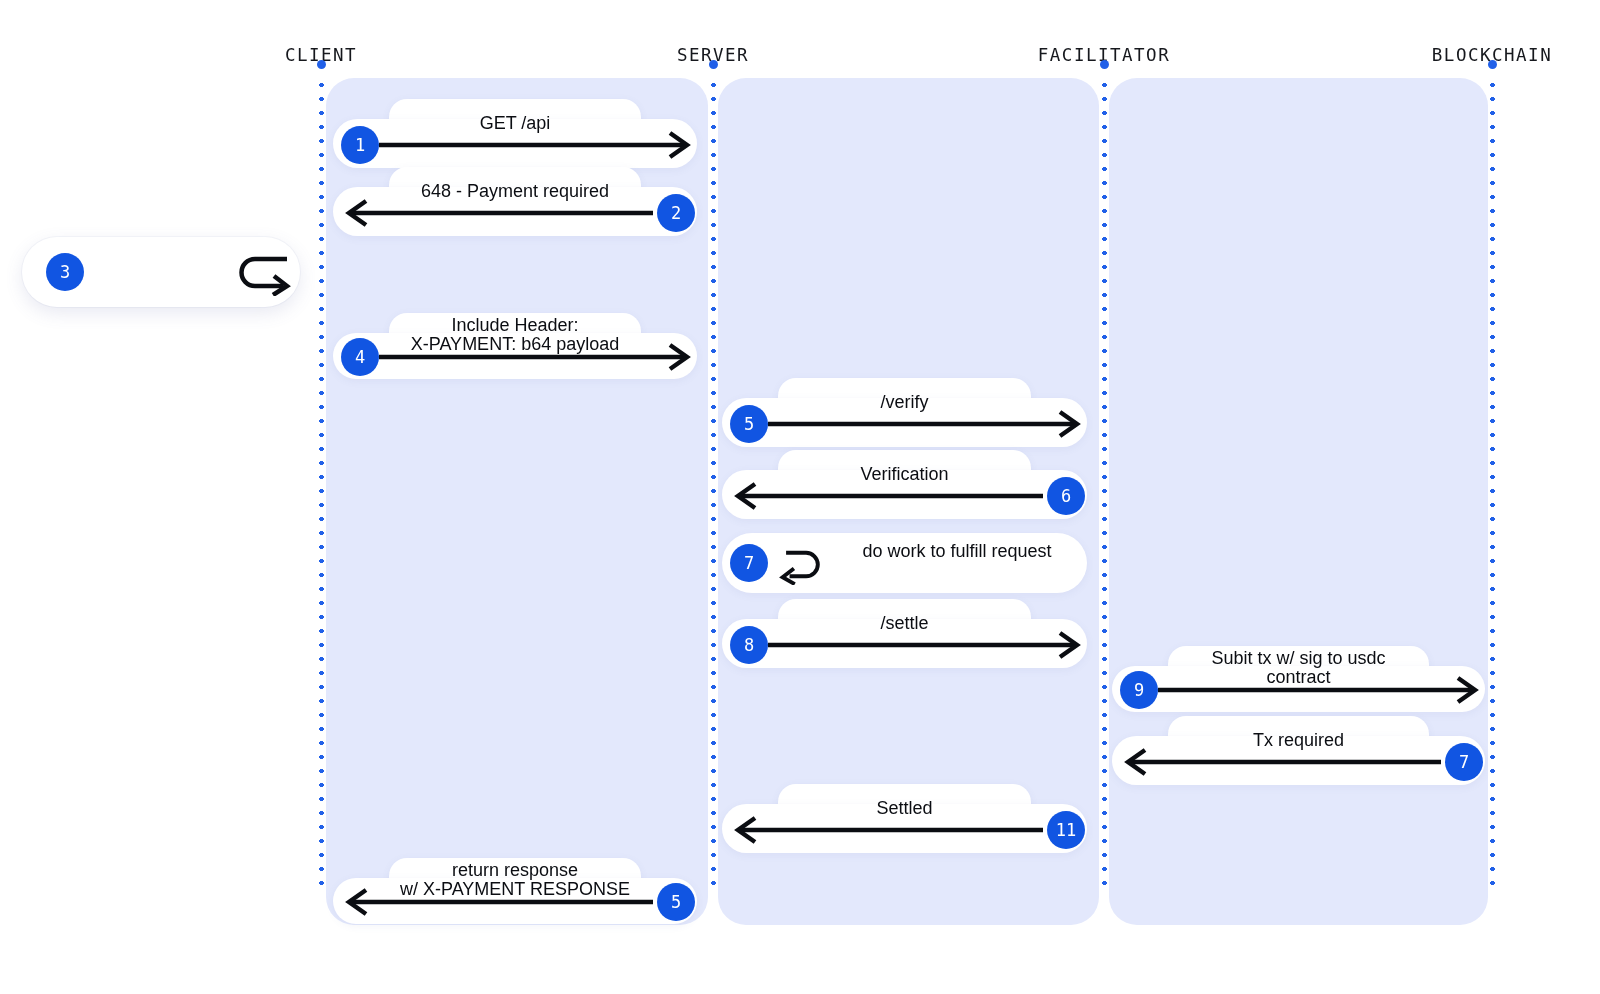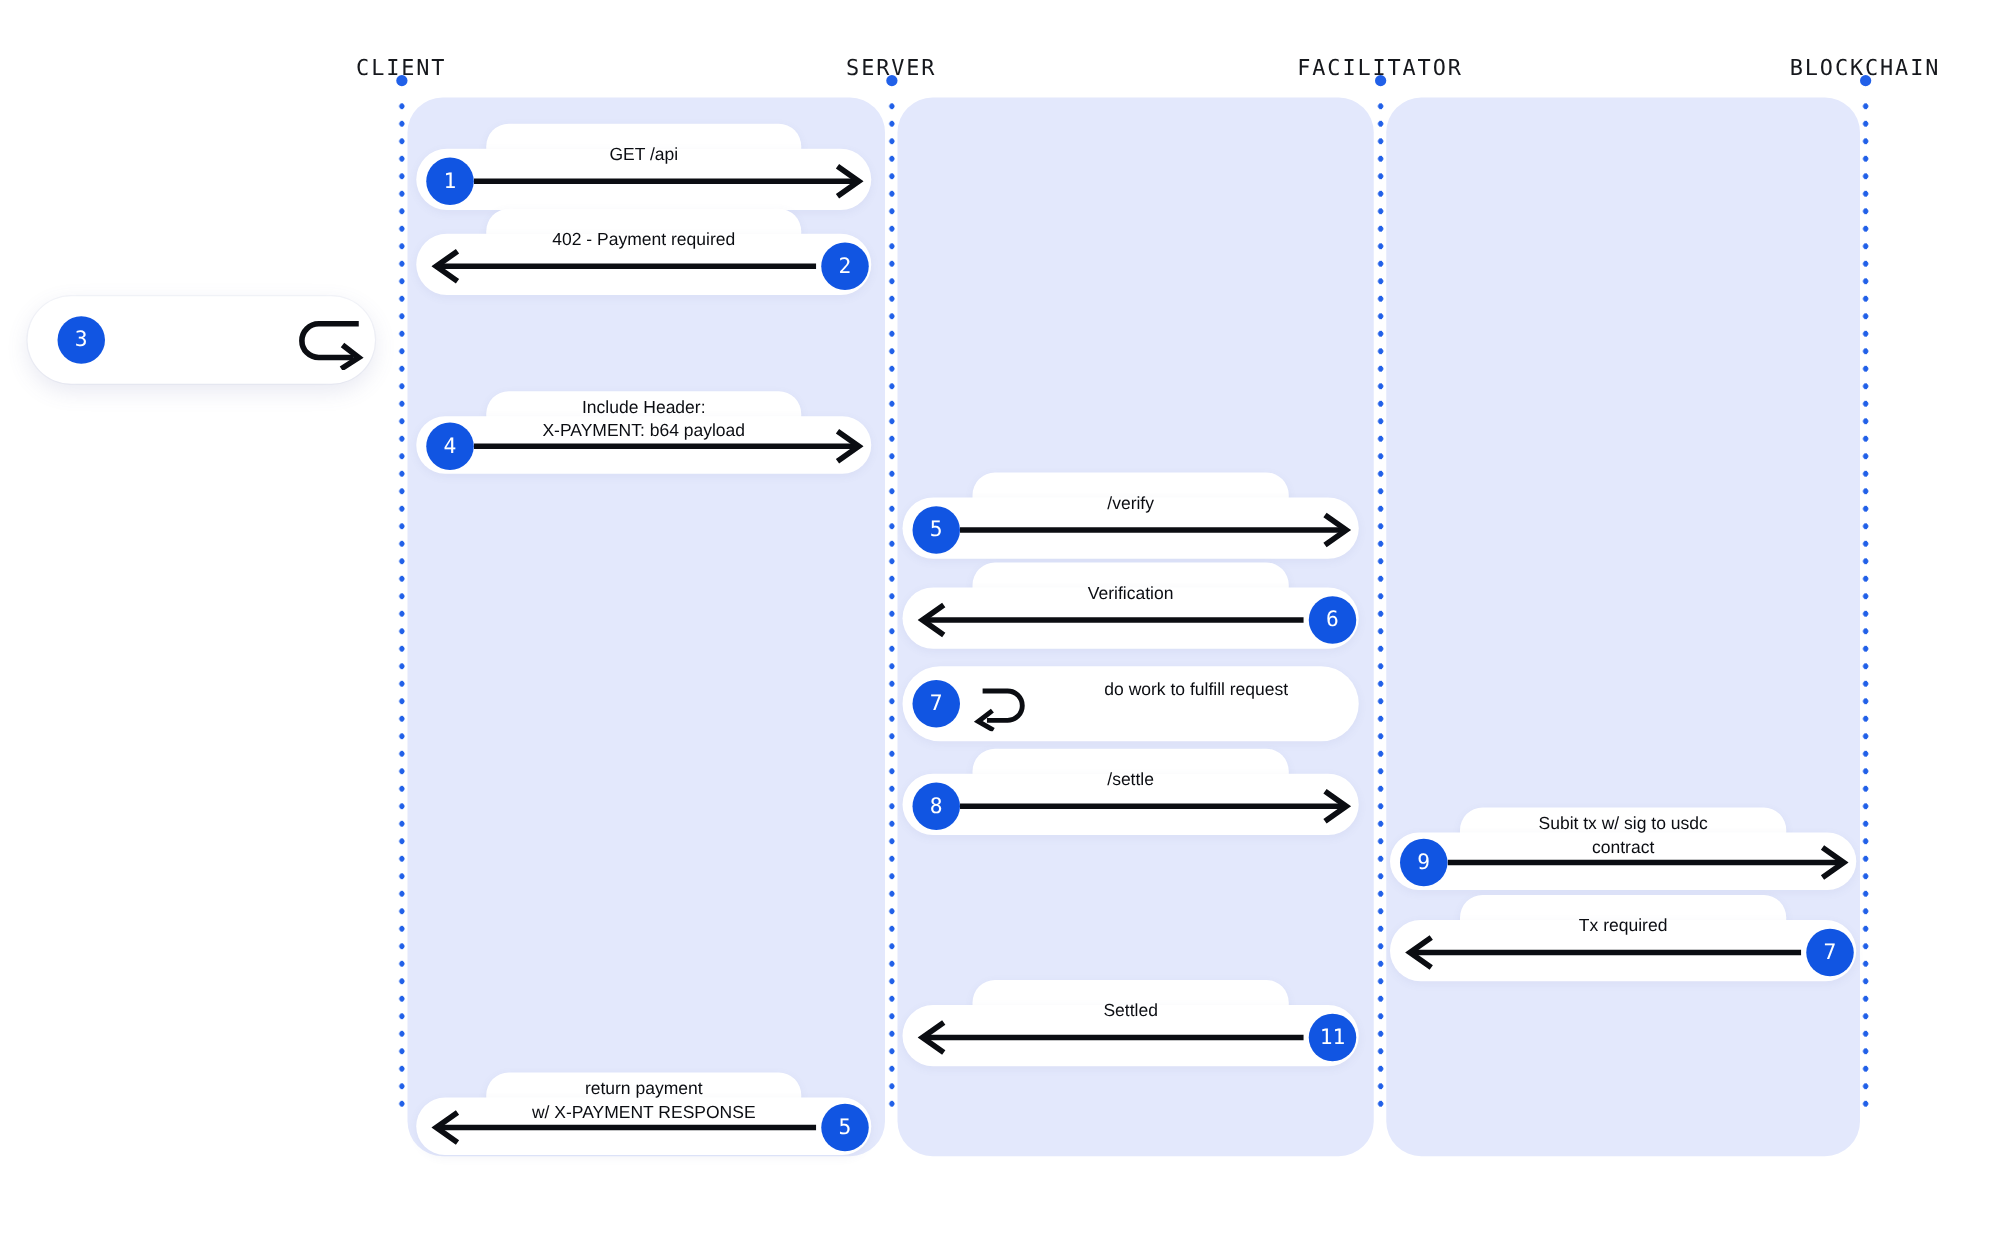--- a/index.html
+++ b/index.html
@@ -32,21 +32,21 @@
   }
   
   .msg{position:absolute;}
   .lobe-top{position:absolute;left:56px;right:56px;top:0;height:42px;background:var(--bubble);border-radius:18px;
     box-shadow:0 2px 8px rgba(90,100,160,0.07);}
   .lobe-bottom{position:absolute;left:0;right:0;top:20px;height:49px;background:var(--bubble);border-radius:26px;
     box-shadow:0 2px 8px rgba(90,100,160,0.07);}
   .msg.two .lobe-bottom{height:46px;}
   .msg-label{
     position:absolute;left:40px;right:40px;top:14px;text-align:center;z-index:2;
-    font-size:14px;line-height:20px;color:var(--ink);
+    font-size:18px;line-height:20px;color:var(--ink);
   }
   .msg.two .msg-label{top:3px;line-height:18.5px;}
   .badge{
     position:absolute;width:38px;height:38px;border-radius:50%;background:var(--accent);z-index:3;
     color:#fff;display:flex;align-items:center;justify-content:center;
     font-family:"DejaVu Sans Mono",monospace;font-size:17px;
   }
   .msg.single .badge{top:27px;}
   .msg.two .badge{top:25px;}
   .msg.dir-right .badge{left:8px;}
@@ -114,21 +114,21 @@
     <div class="badge">1</div>
     <svg class="arrow" width="312" height="32" viewBox="0 0 312 32">
       <path d="M0 16 H307"></path>
         <path d="M291 4 L308 16 L291 28"></path>
     </svg>
   </div>
 
   <div class="msg single dir-left" style="left:333px;top:167px;width:364px;">
     <div class="lobe-top"></div>
     <div class="lobe-bottom"></div>
-    <div class="msg-label">402 - Payment required</div>
+    <div class="msg-label">648 - Payment required</div>
     <div class="badge">2</div>
     <svg class="arrow" width="308" height="32" viewBox="0 0 308 32">
       <path d="M5 16 H308"></path>
         <path d="M21 4 L4 16 L21 28"></path>
     </svg>
   </div>
 
   <div class="note">
     <div class="badge">3</div>
     <svg class="loop" width="60" height="46" viewBox="0 0 60 46">
@@ -227,21 +227,21 @@
     <svg class="arrow" width="309" height="32" viewBox="0 0 309 32">
       <path d="M5 16 H309"></path>
         <path d="M21 4 L4 16 L21 28"></path>
     </svg>
   </div>
 
   <div class="msg two dir-left" style="left:333px;top:858px;width:364px;">
     <div class="lobe-top"></div>
     <div class="lobe-bottom"></div>
     <div class="msg-label">
-      <div>return payment</div>
+      <div>return response</div>
       <div>w/ X-PAYMENT RESPONSE</div>
     </div>
     <div class="badge">5</div>
     <svg class="arrow" width="308" height="32" viewBox="0 0 308 32">
       <path d="M5 16 H308"></path>
         <path d="M21 4 L4 16 L21 28"></path>
     </svg>
   </div>
 
 </div>

